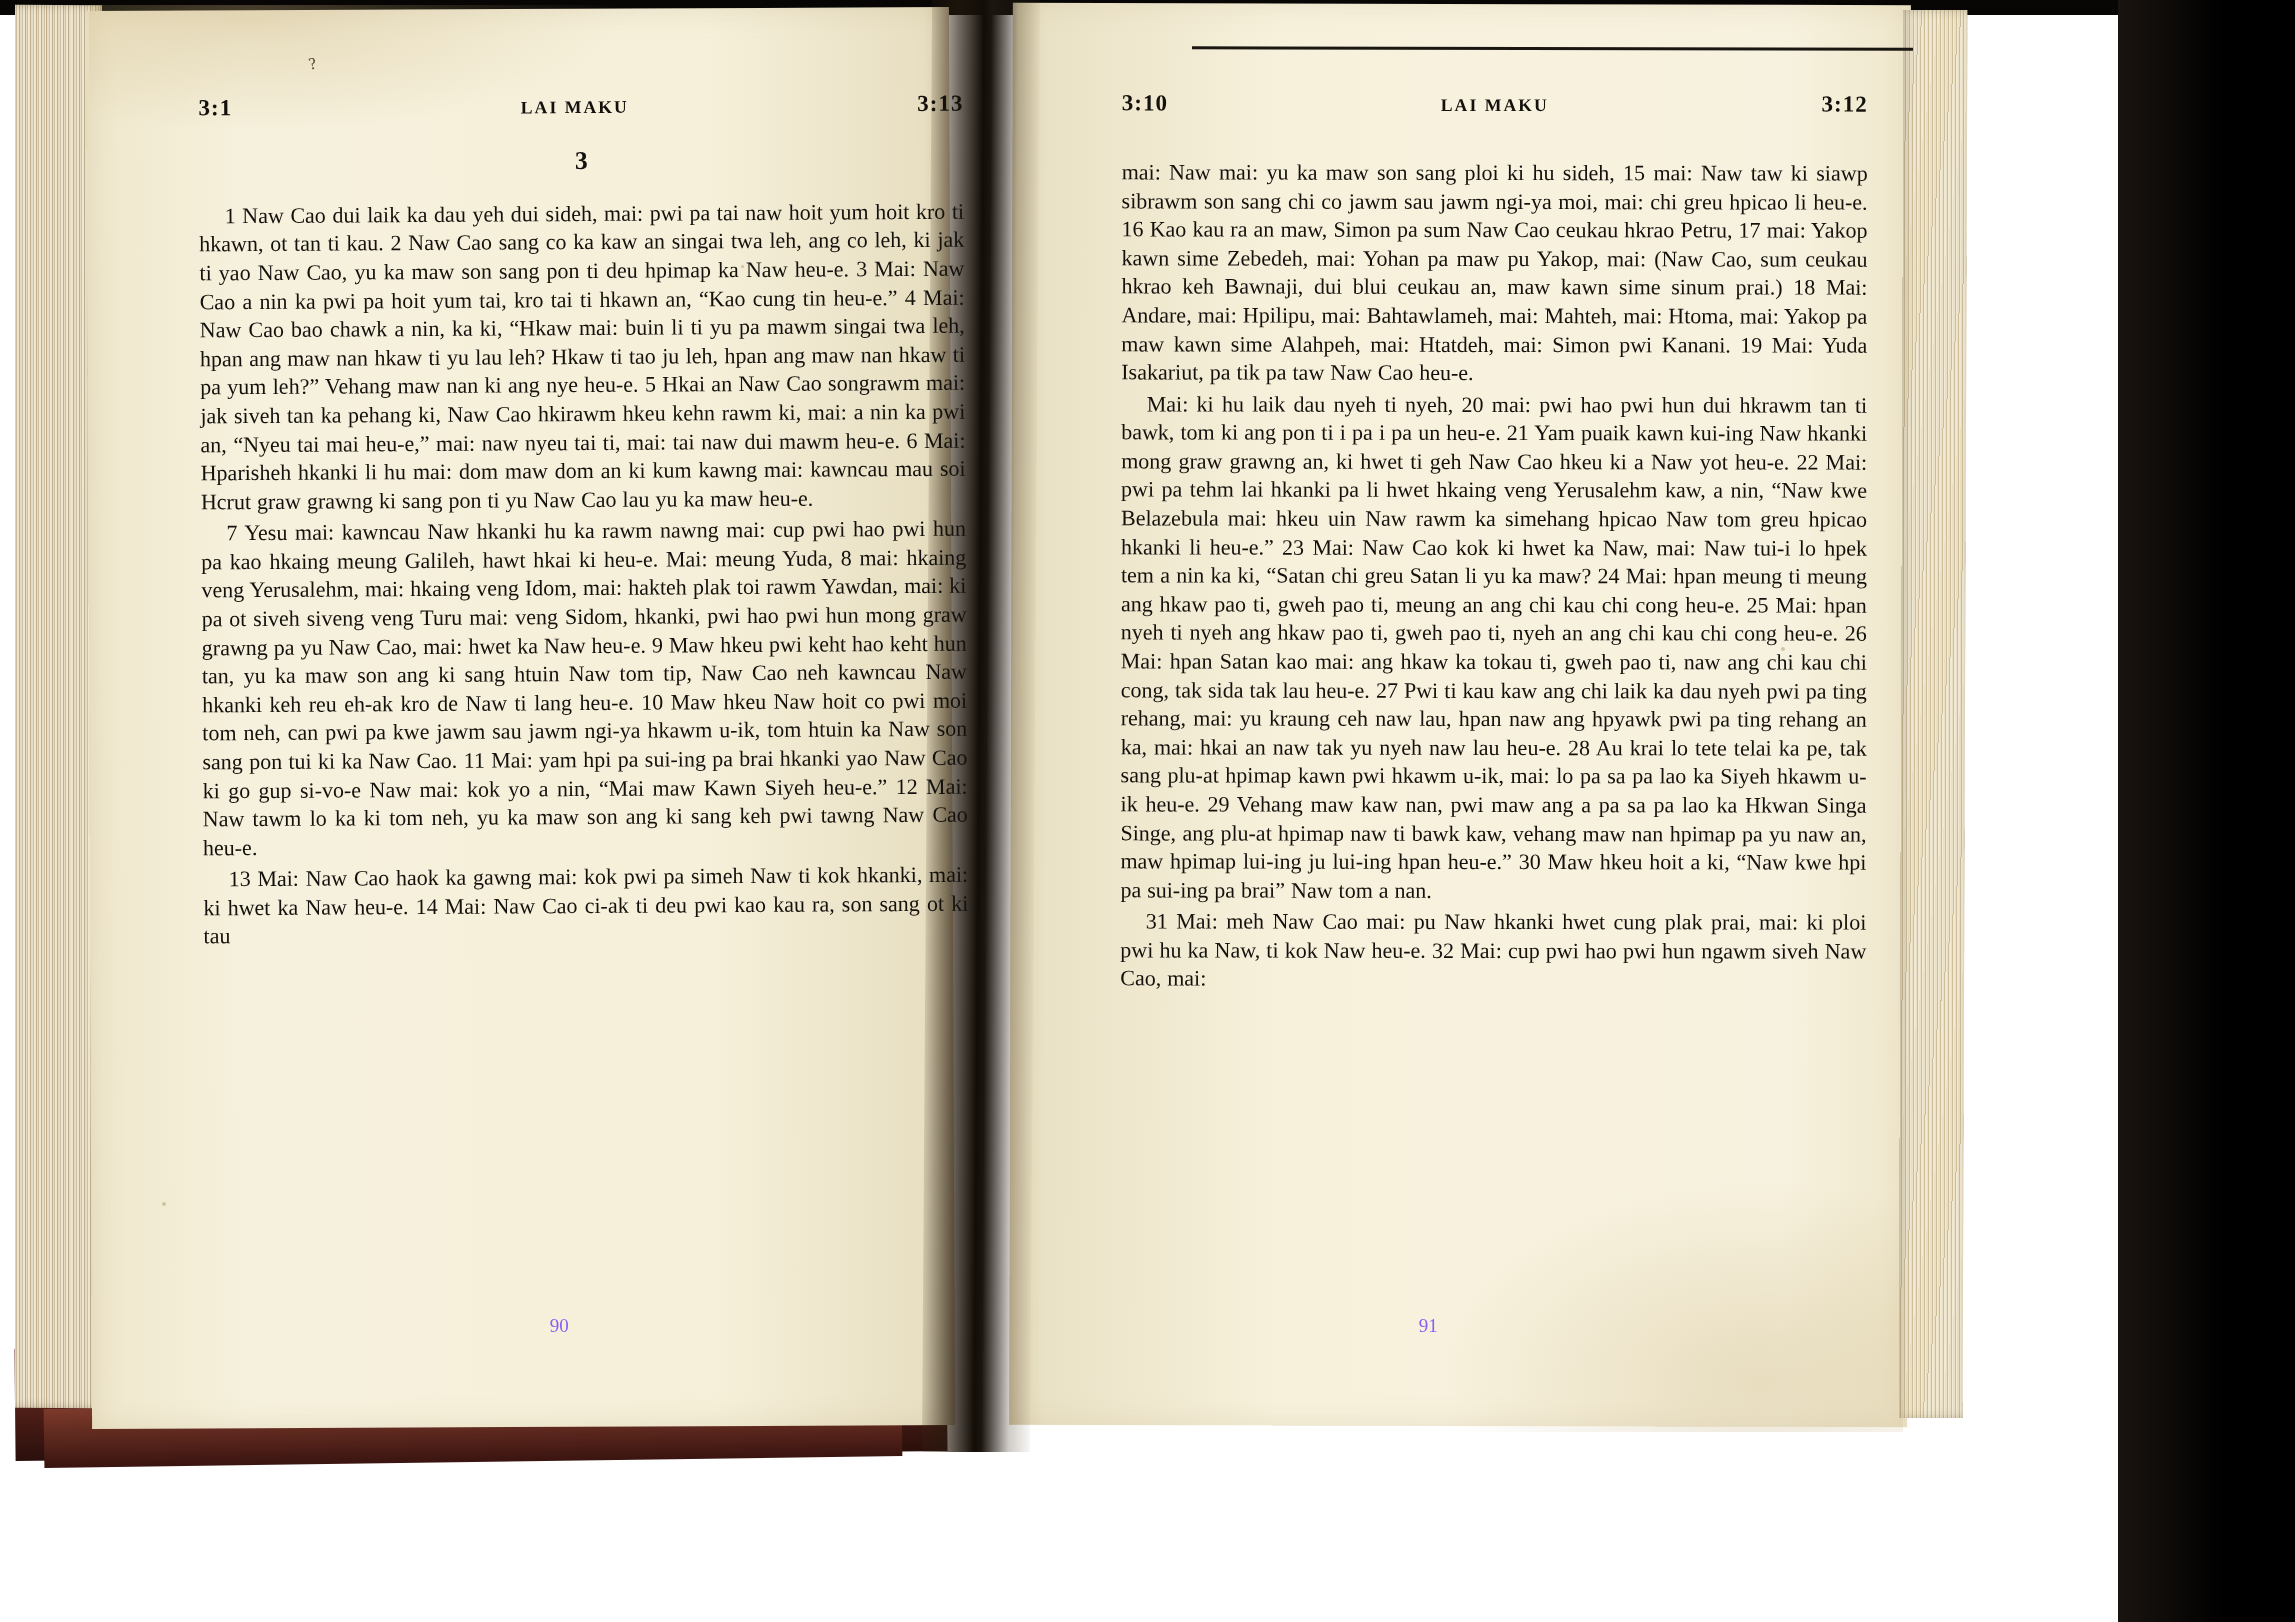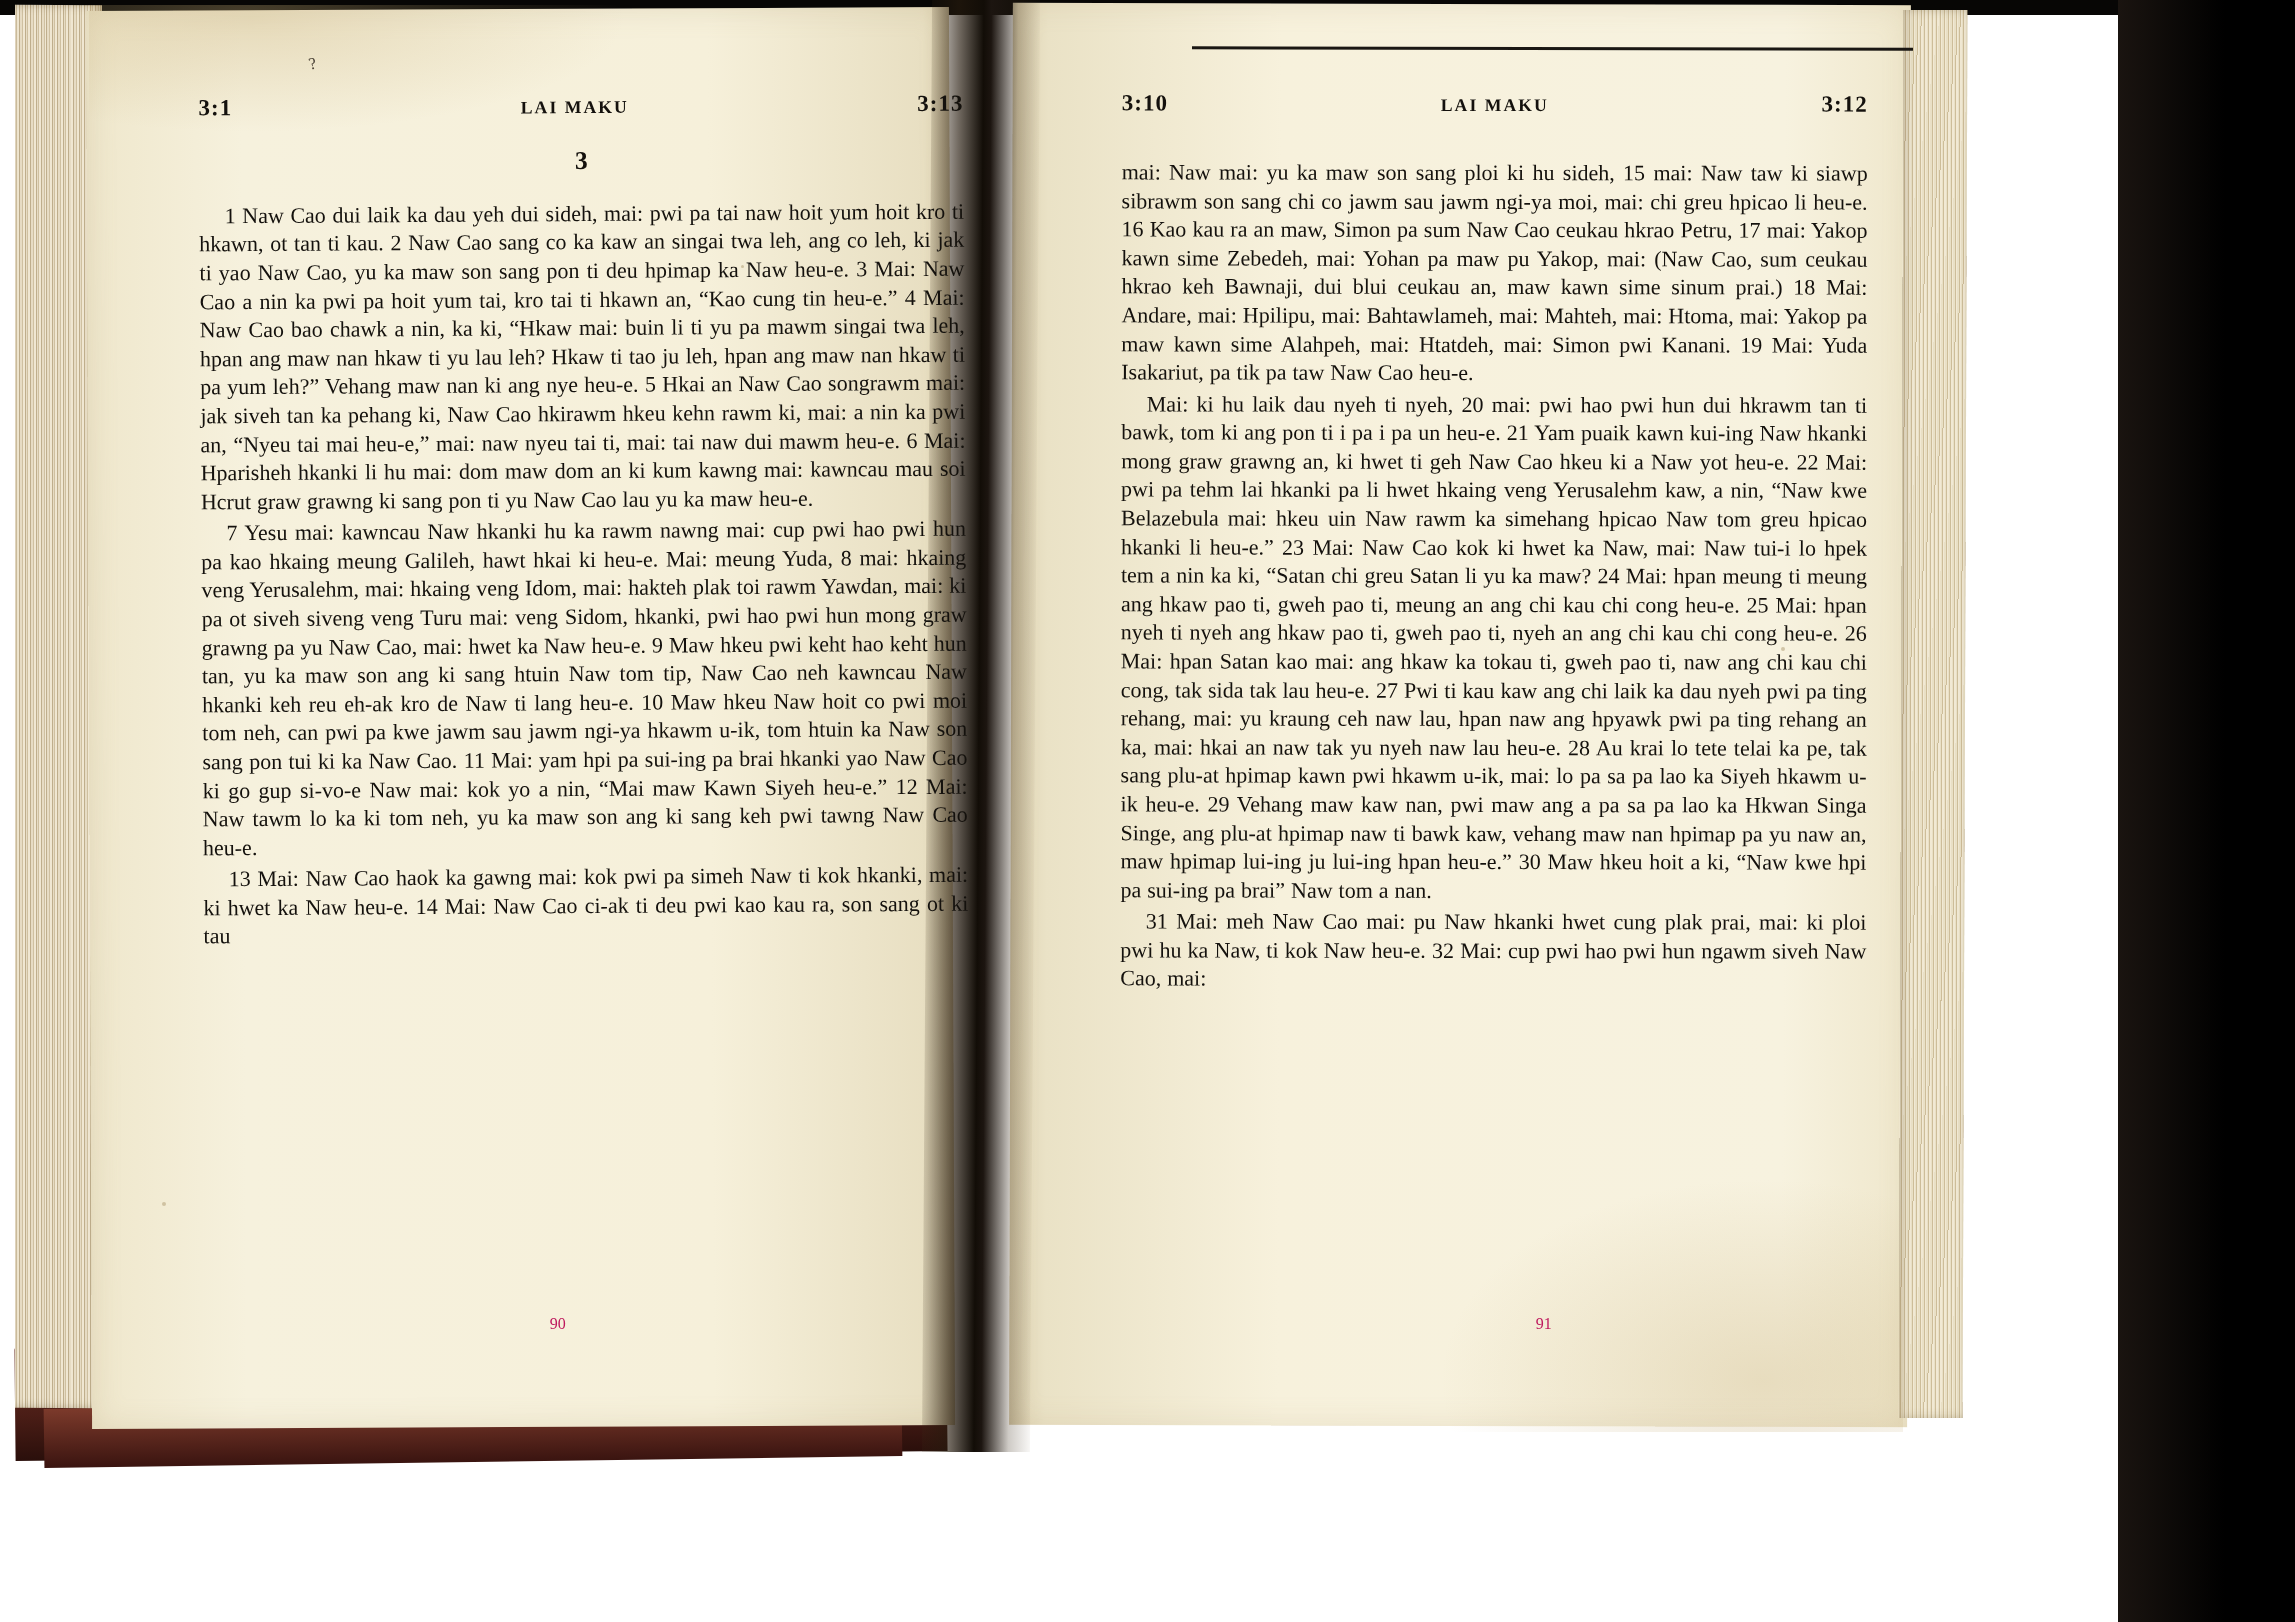--- a/index.html
+++ b/index.html
@@ -212,25 +212,25 @@
     margin: 0 0 2.9px 0;
     font-size: 22px;
     line-height: 1.30;
     text-align: justify;
     text-indent: 25.5px;
     word-spacing: 0.5px;
   }
   p.body.noindent { text-indent: 0; }
   .folio {
     position: absolute;
-    font-size: 16px;
-    color: #be185d;
+    font-size: 19px;
+    color: #8b5cf6;
   }
   .folio-left { left: 535px; top: 1315px; }
-  .folio-right { left: 1521px; top: 1315px; }
+  .folio-right { left: 1404px; top: 1315px; }
 
   .marginmark {
     position: absolute;
     left: 294px; top: 54px;
     font-size: 16.7px;
     color: #4a4136;
     transform: rotate(-12deg);
   }
 </style>
 </head>

